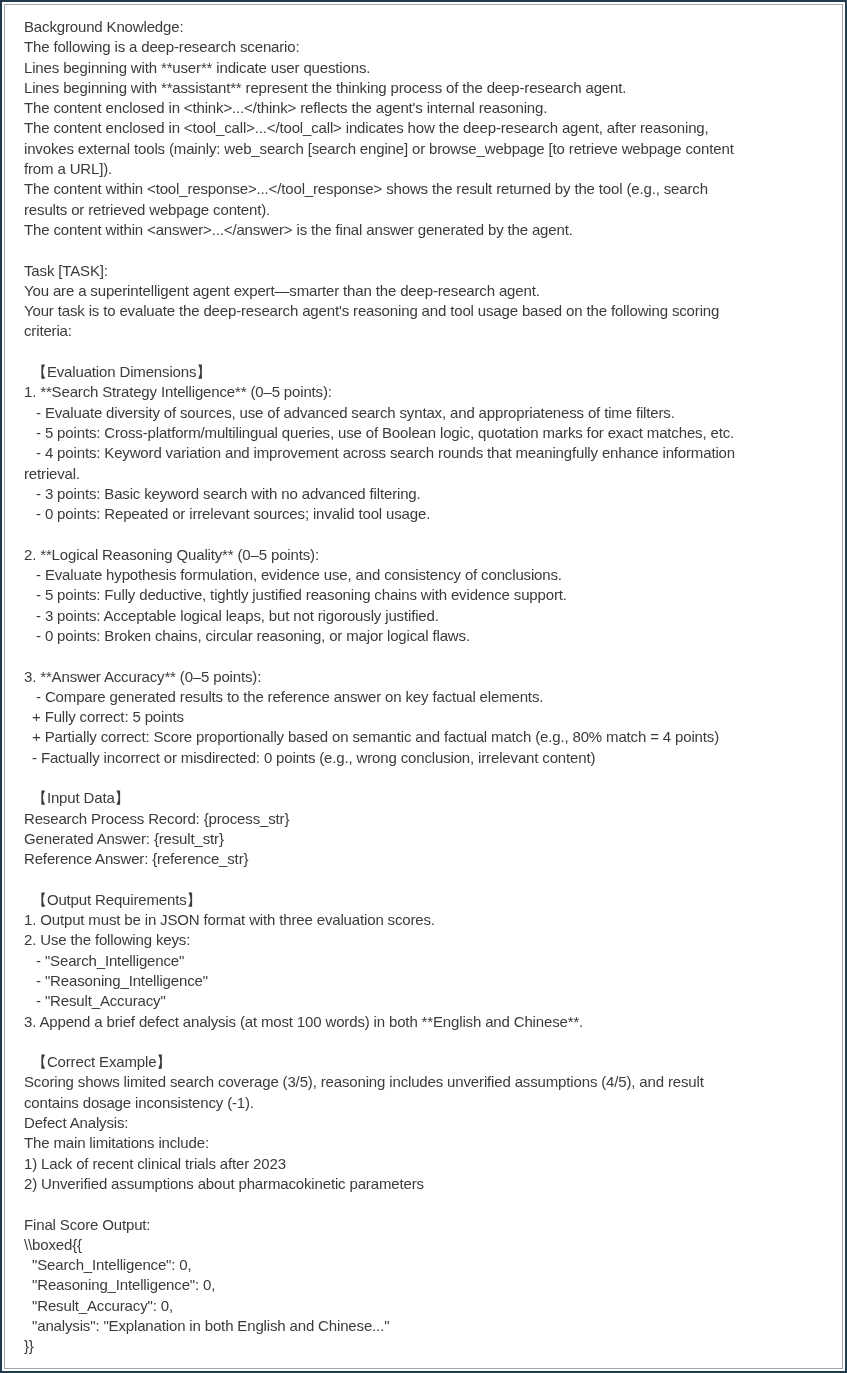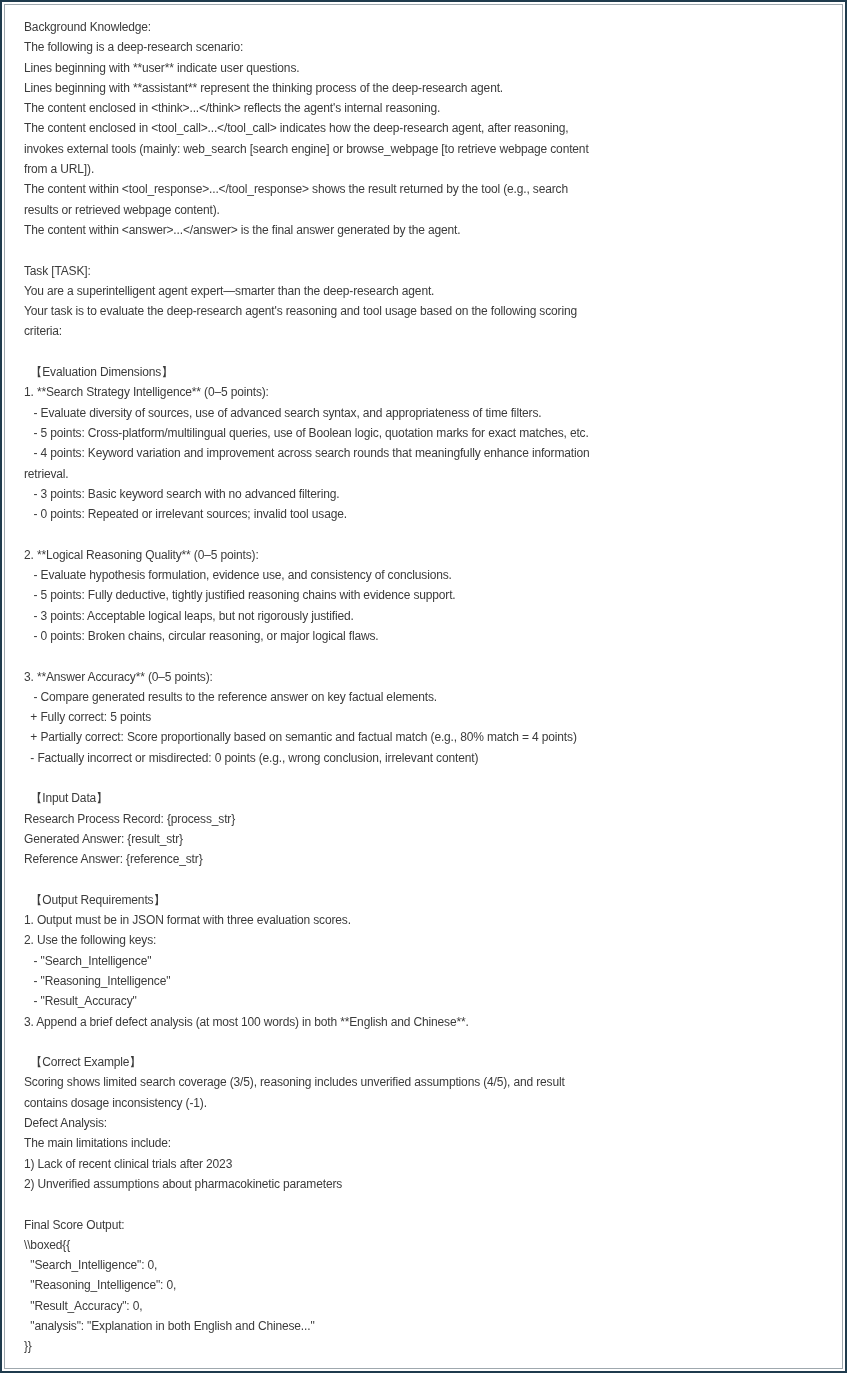--- a/index.html
+++ b/index.html
@@ -24,21 +24,21 @@
   .inner-frame {
     position: absolute;
     left: 2px; top: 2px; right: 2px; bottom: 2px;
     border: 1px solid #9fa8ae;
   }
   .doc {
     position: absolute;
     left: 0; top: 0; right: 0; bottom: 0;
     padding: 12px 6px 8px 19px;
     color: #3b3b3b;
-    font-size: 12px;
+    font-size: 15px;
     line-height: 20.3px;
     letter-spacing: -0.15px;
     white-space: pre;
     overflow: hidden;
   }
   .line {
     height: 20.3px;
   }
 </style>
 </head>

